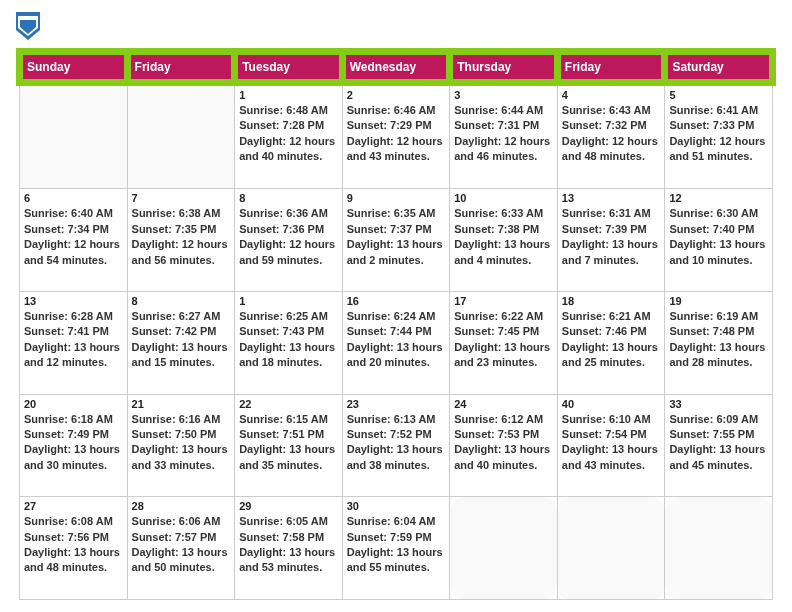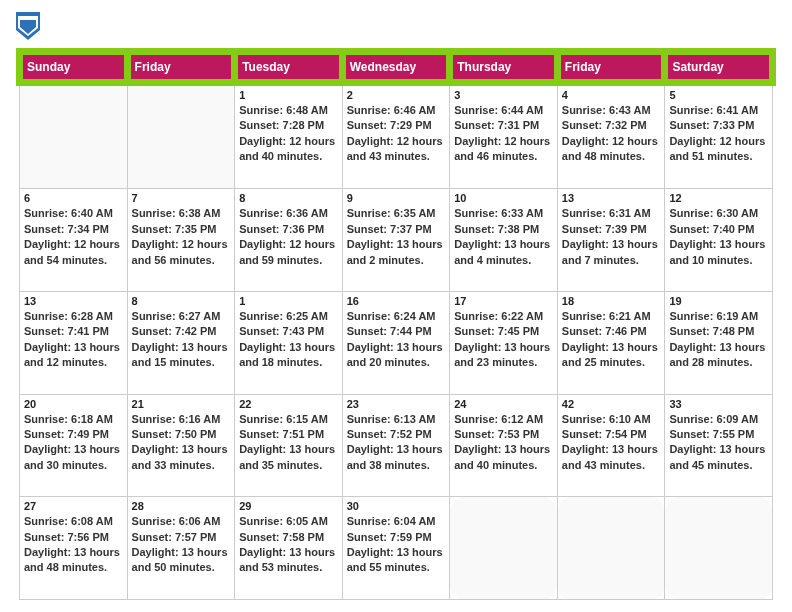--- a/index.html
+++ b/index.html
@@ -237,21 +237,21 @@
           </td>
           <td>
             <span class="day-num">23</span>
             <div class="day-info">Sunrise: 6:13 AM<br>Sunset: 7:52 PM<br>Daylight: 13 hours and 38 minutes.</div>
           </td>
           <td>
             <span class="day-num">24</span>
             <div class="day-info">Sunrise: 6:12 AM<br>Sunset: 7:53 PM<br>Daylight: 13 hours and 40 minutes.</div>
           </td>
           <td>
-            <span class="day-num">42</span>
+            <span class="day-num">40</span>
             <div class="day-info">Sunrise: 6:10 AM<br>Sunset: 7:54 PM<br>Daylight: 13 hours and 43 minutes.</div>
           </td>
           <td>
             <span class="day-num">33</span>
             <div class="day-info">Sunrise: 6:09 AM<br>Sunset: 7:55 PM<br>Daylight: 13 hours and 45 minutes.</div>
           </td>
         </tr>
         <tr class="last-row">
           <td>
             <span class="day-num">27</span>

